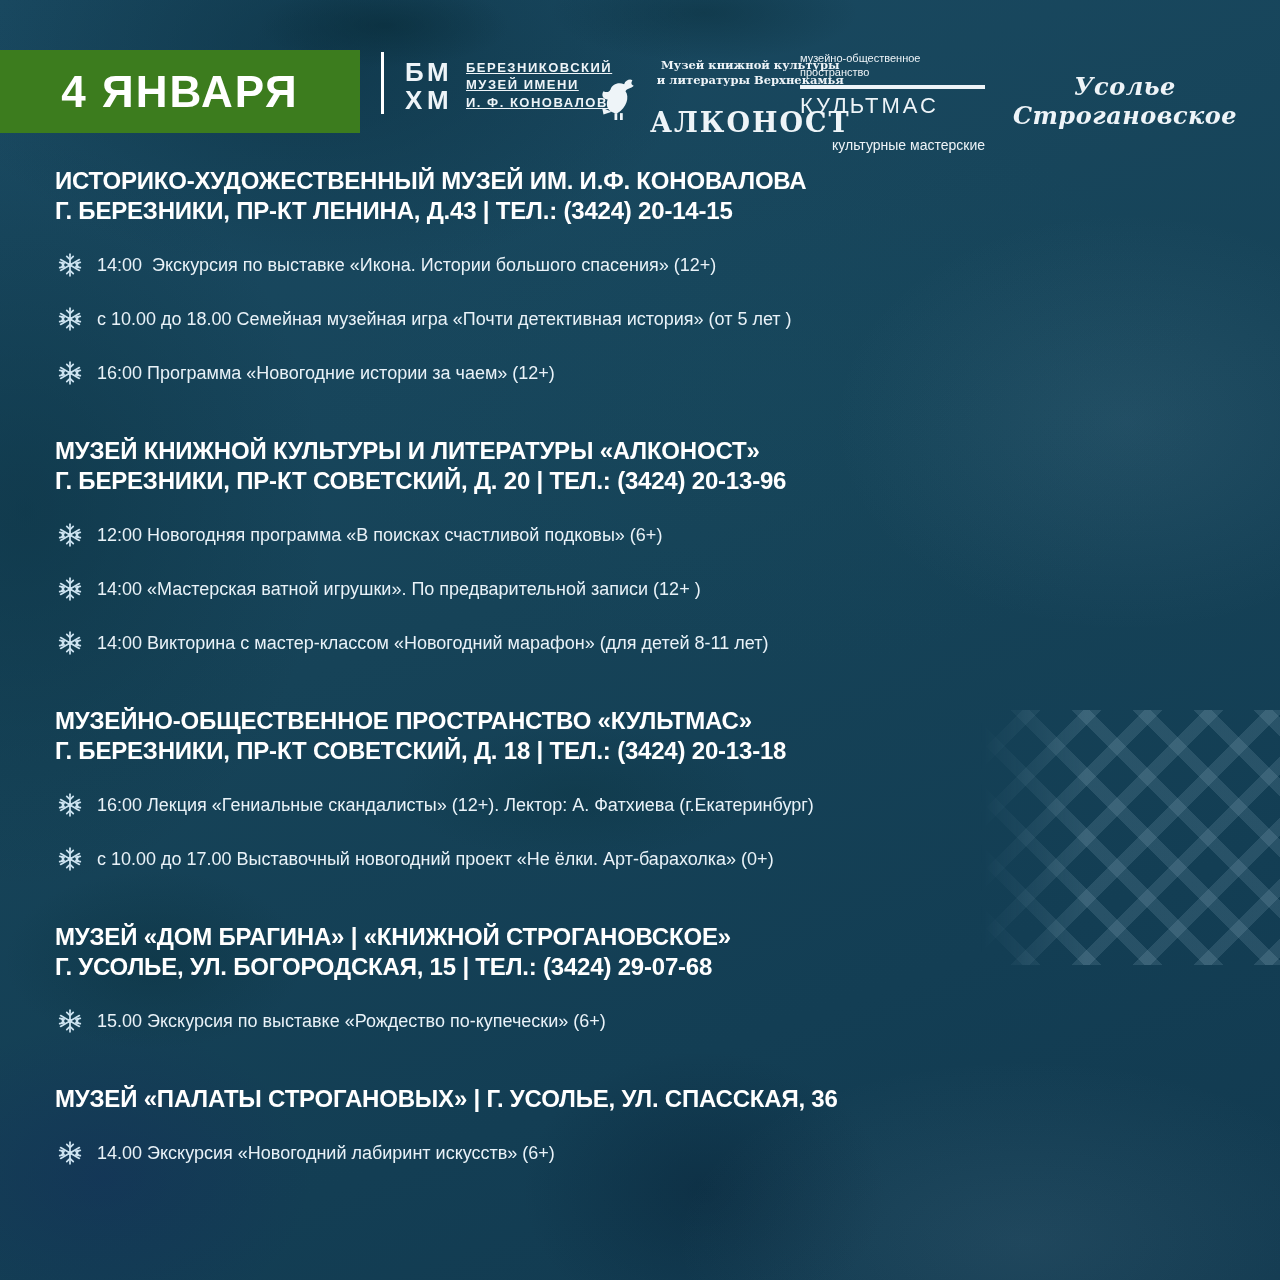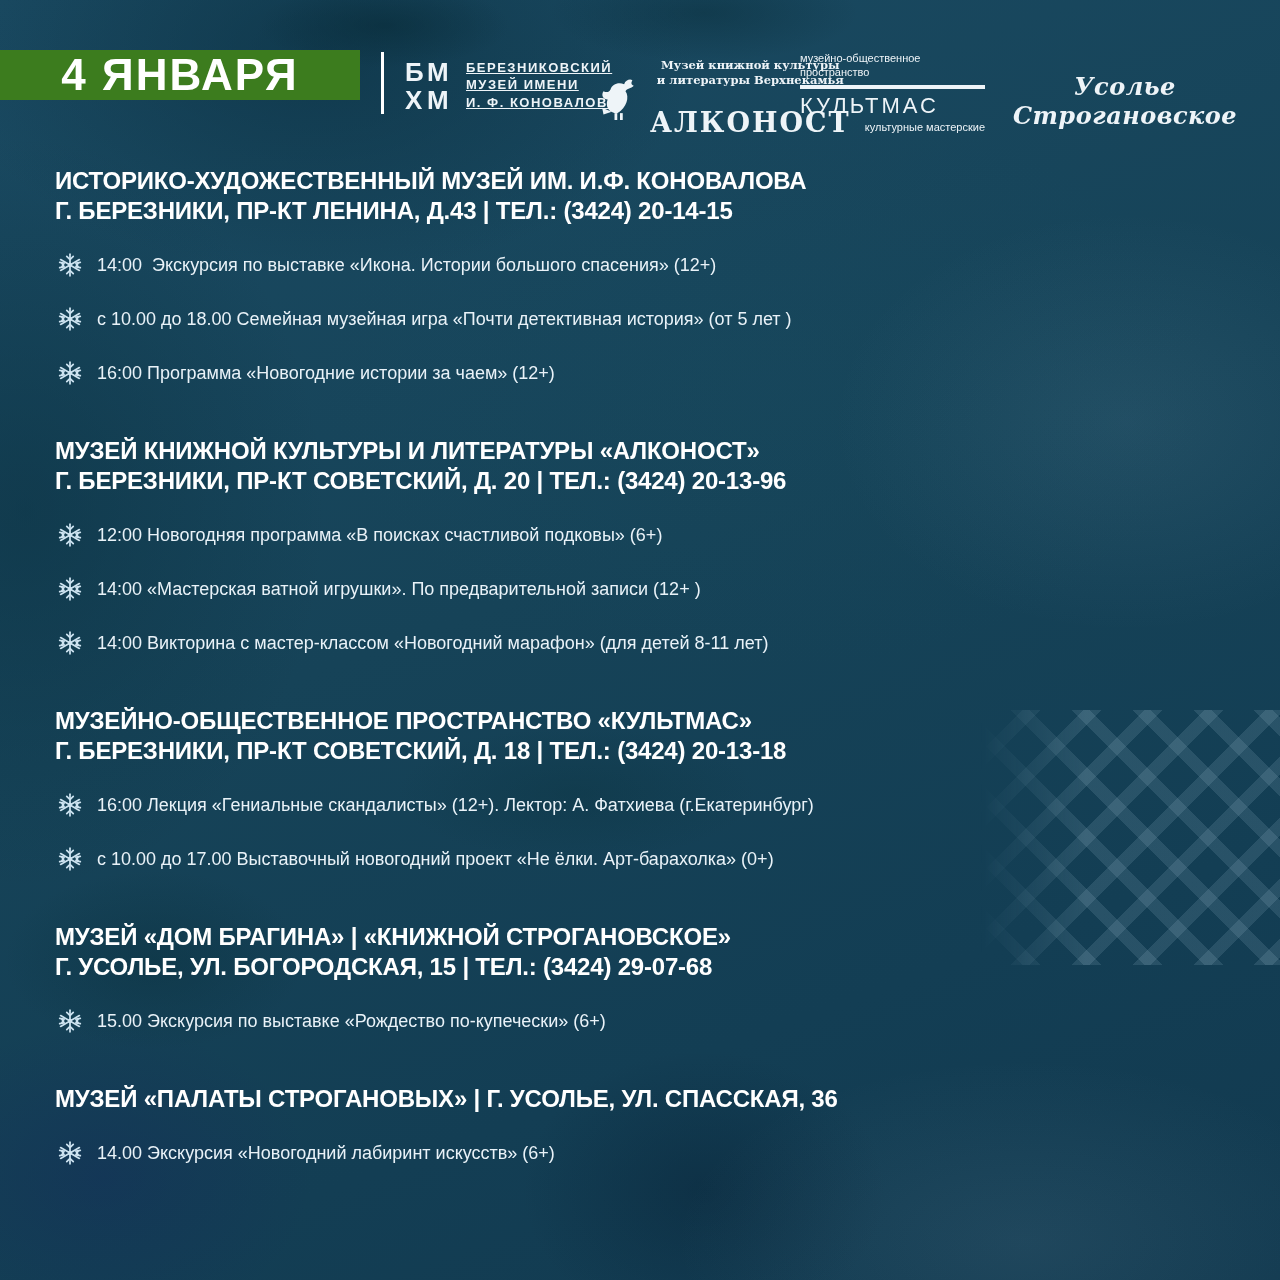--- a/index.html
+++ b/index.html
@@ -31,37 +31,37 @@
     position:absolute;right:0;top:710px;width:300px;height:255px;
     background:
       repeating-linear-gradient(45deg, transparent 0 30px, rgba(173,205,222,0.14) 30px 43px),
       repeating-linear-gradient(135deg, transparent 0 30px, rgba(173,205,222,0.14) 30px 43px);
     -webkit-mask-image:linear-gradient(to left,#000 65%,transparent);
     mask-image:linear-gradient(to left,#000 65%,transparent);
   }
   
   .header{position:absolute;left:0;top:0;width:100%;height:160px;}
   .date-badge{
-    position:absolute;left:0;top:50px;width:360px;height:50px;
+    position:absolute;left:0;top:50px;width:360px;height:83px;
     background:var(--badge-green,#3c7c1e);
     display:flex;align-items:center;justify-content:center;
     font-size:44px;font-weight:bold;letter-spacing:2px;color:#fff;
   }
   .header-sep{position:absolute;left:381px;top:52px;width:3px;height:62px;background:#fff;}
   .logo{position:absolute;display:flex;align-items:center;color:#eef4f8;}
   .logo-bm{left:402px;top:58px;gap:10px;}
   .logo-bm .bm-text{font-size:13px;font-weight:bold;letter-spacing:1.5px;line-height:1.35;text-decoration:underline;}
   .logo-alkonost{left:598px;top:58px;gap:8px;font-family:"DejaVu Serif",serif;}
   .alk-sub{font-size:11.5px;font-weight:bold;text-align:center;line-height:1.3;}
   .alk-title{font-size:27px;font-weight:bold;letter-spacing:2px;margin-top:19px;text-align:center;}
   .logo-kultmas{left:800px;top:52px;display:block;width:185px;}
   .km-top{font-size:11px;line-height:1.25;text-align:left;}
   .km-bar{height:4px;background:#eef4f8;margin:5px 0 4px 0;width:100%;}
   .km-title{font-size:22px;letter-spacing:3px;font-weight:400;}
-  .km-bottom{font-size:11px;text-align:right;margin-top:2px;}
+  .km-bottom{font-size:14px;text-align:right;margin-top:18px;}
   .logo-usolye{left:1000px;top:72px;width:250px;display:block;
     font-family:"DejaVu Serif",serif;font-style:italic;font-weight:bold;
     font-size:24px;text-align:center;letter-spacing:0.5px;}
   
   .schedule{position:absolute;left:55px;right:30px;top:166px;}
   .event-section{margin-bottom:46px;}
   .section-title{
     margin:0 0 22px 0;font-size:24px;font-weight:bold;line-height:1.25;
     letter-spacing:-0.2px;color:var(--heading-color,#ffffff);
   }

